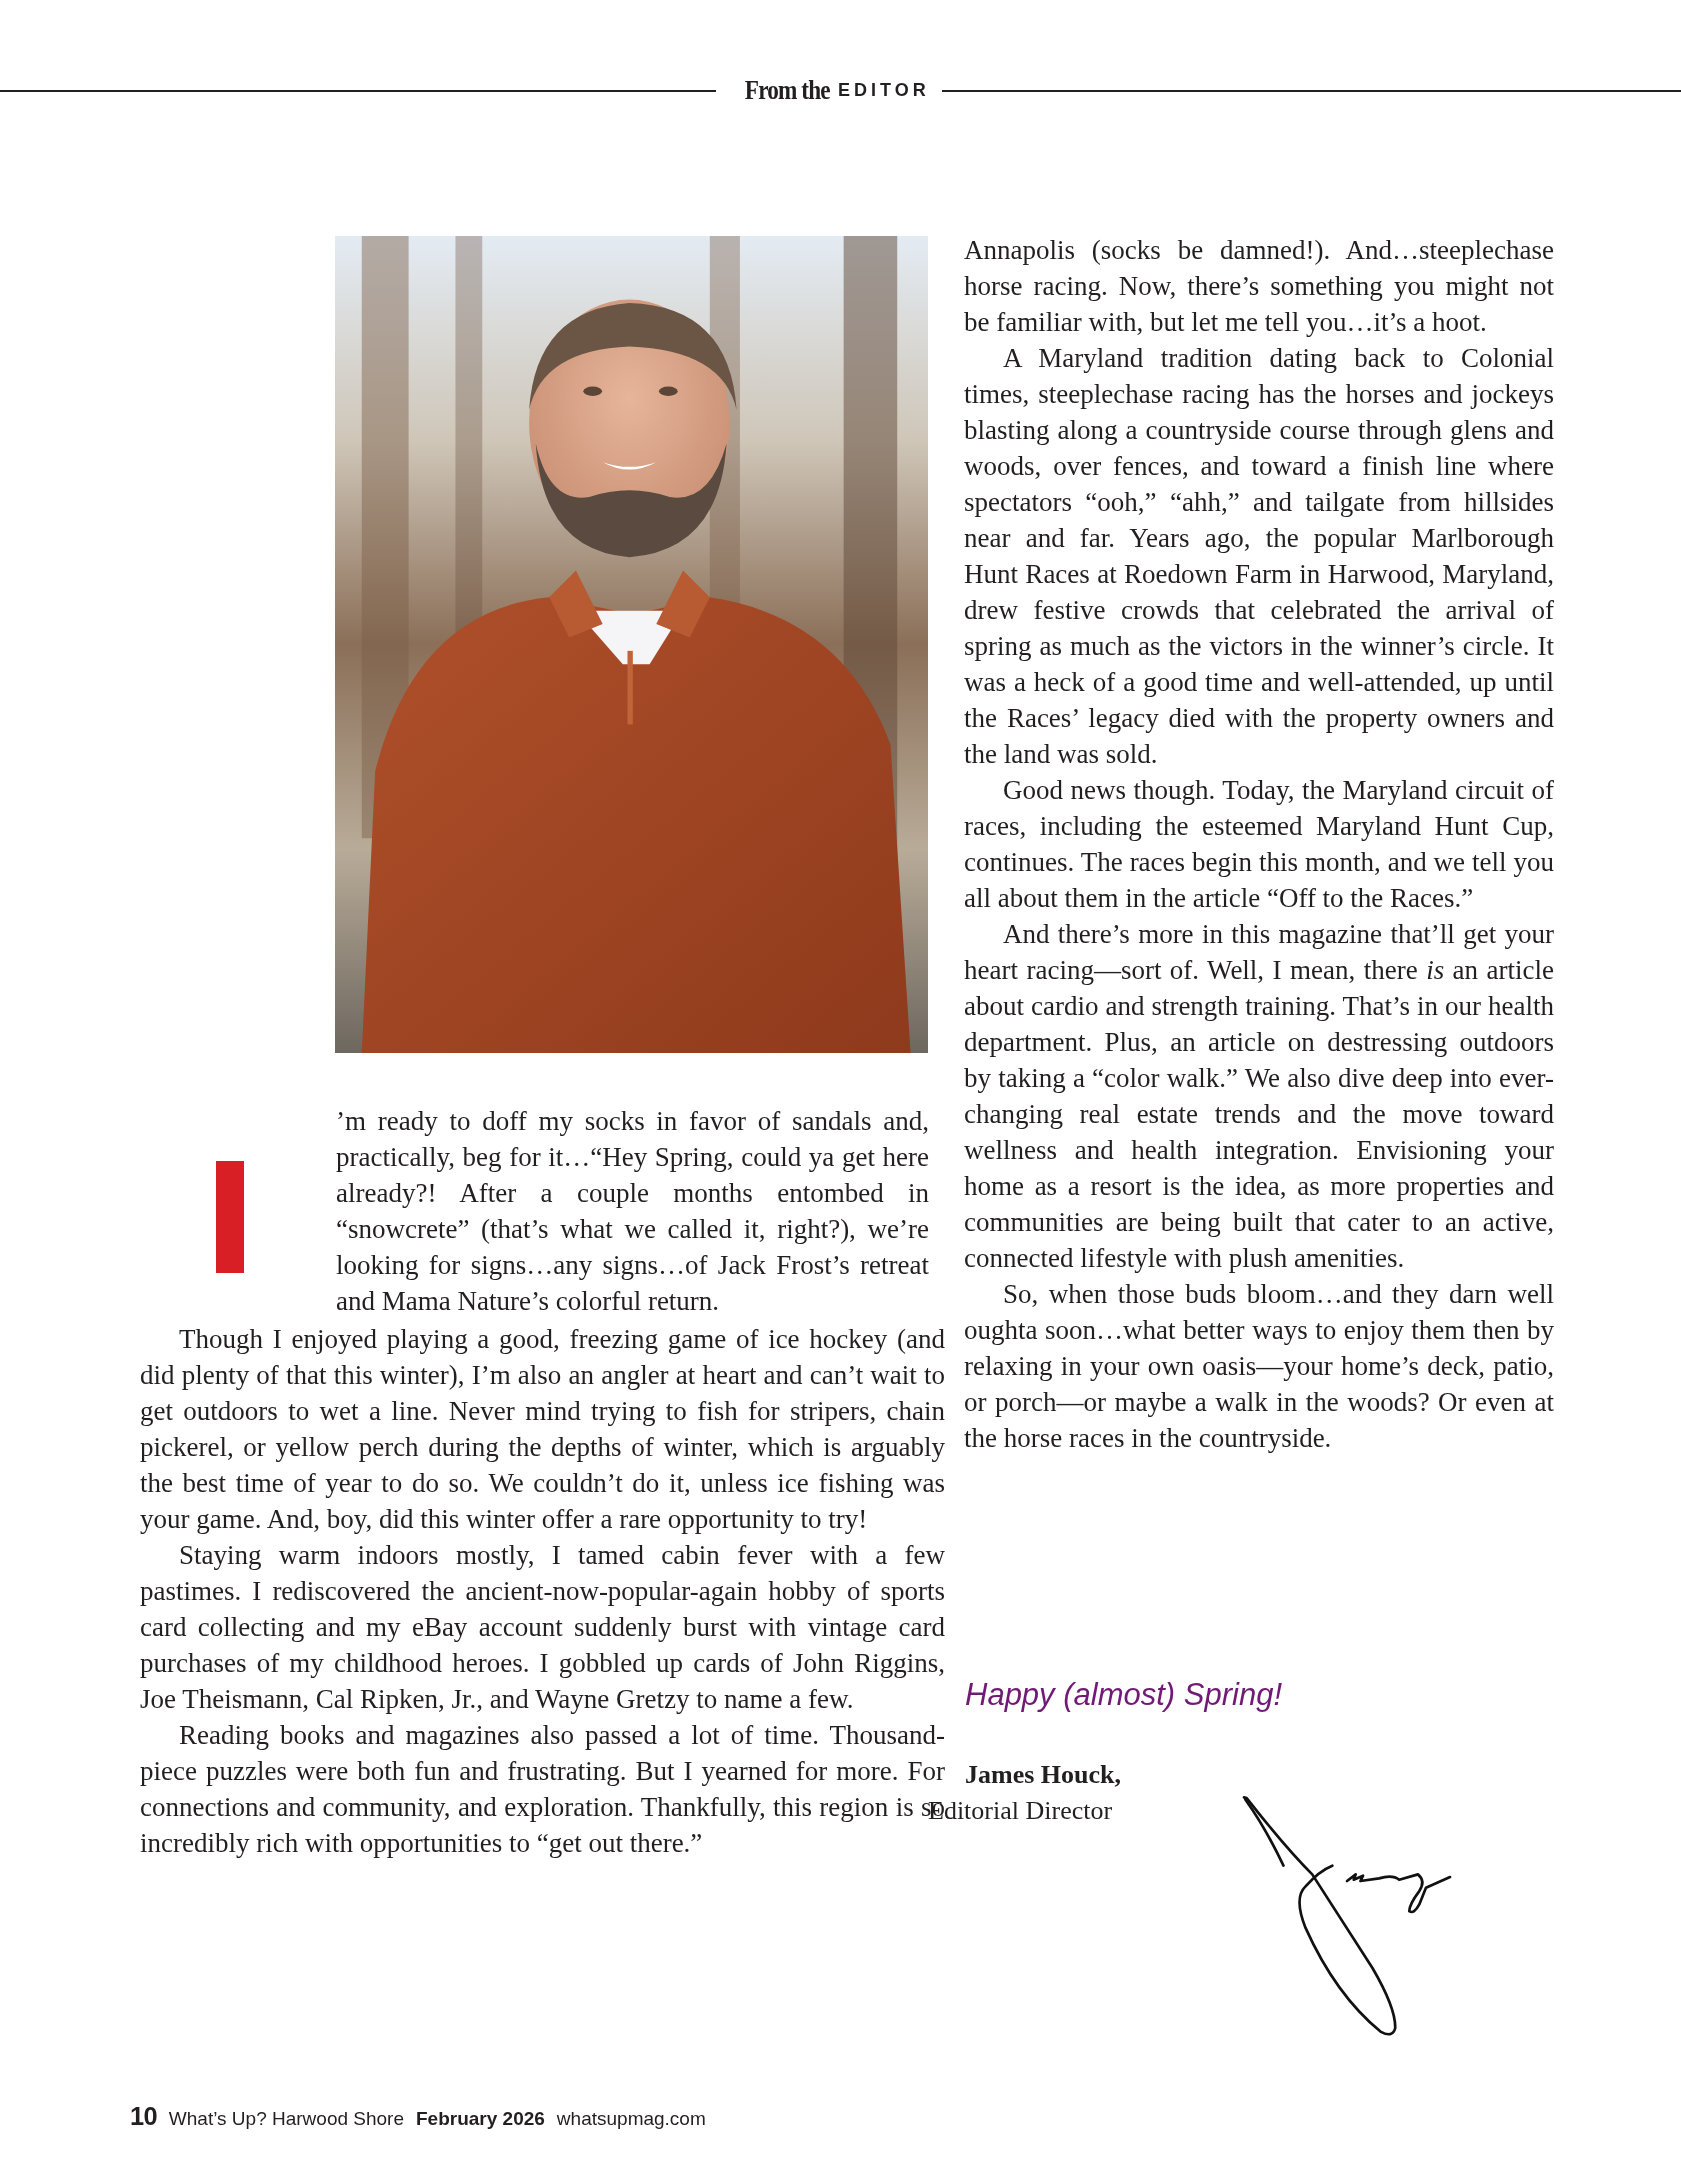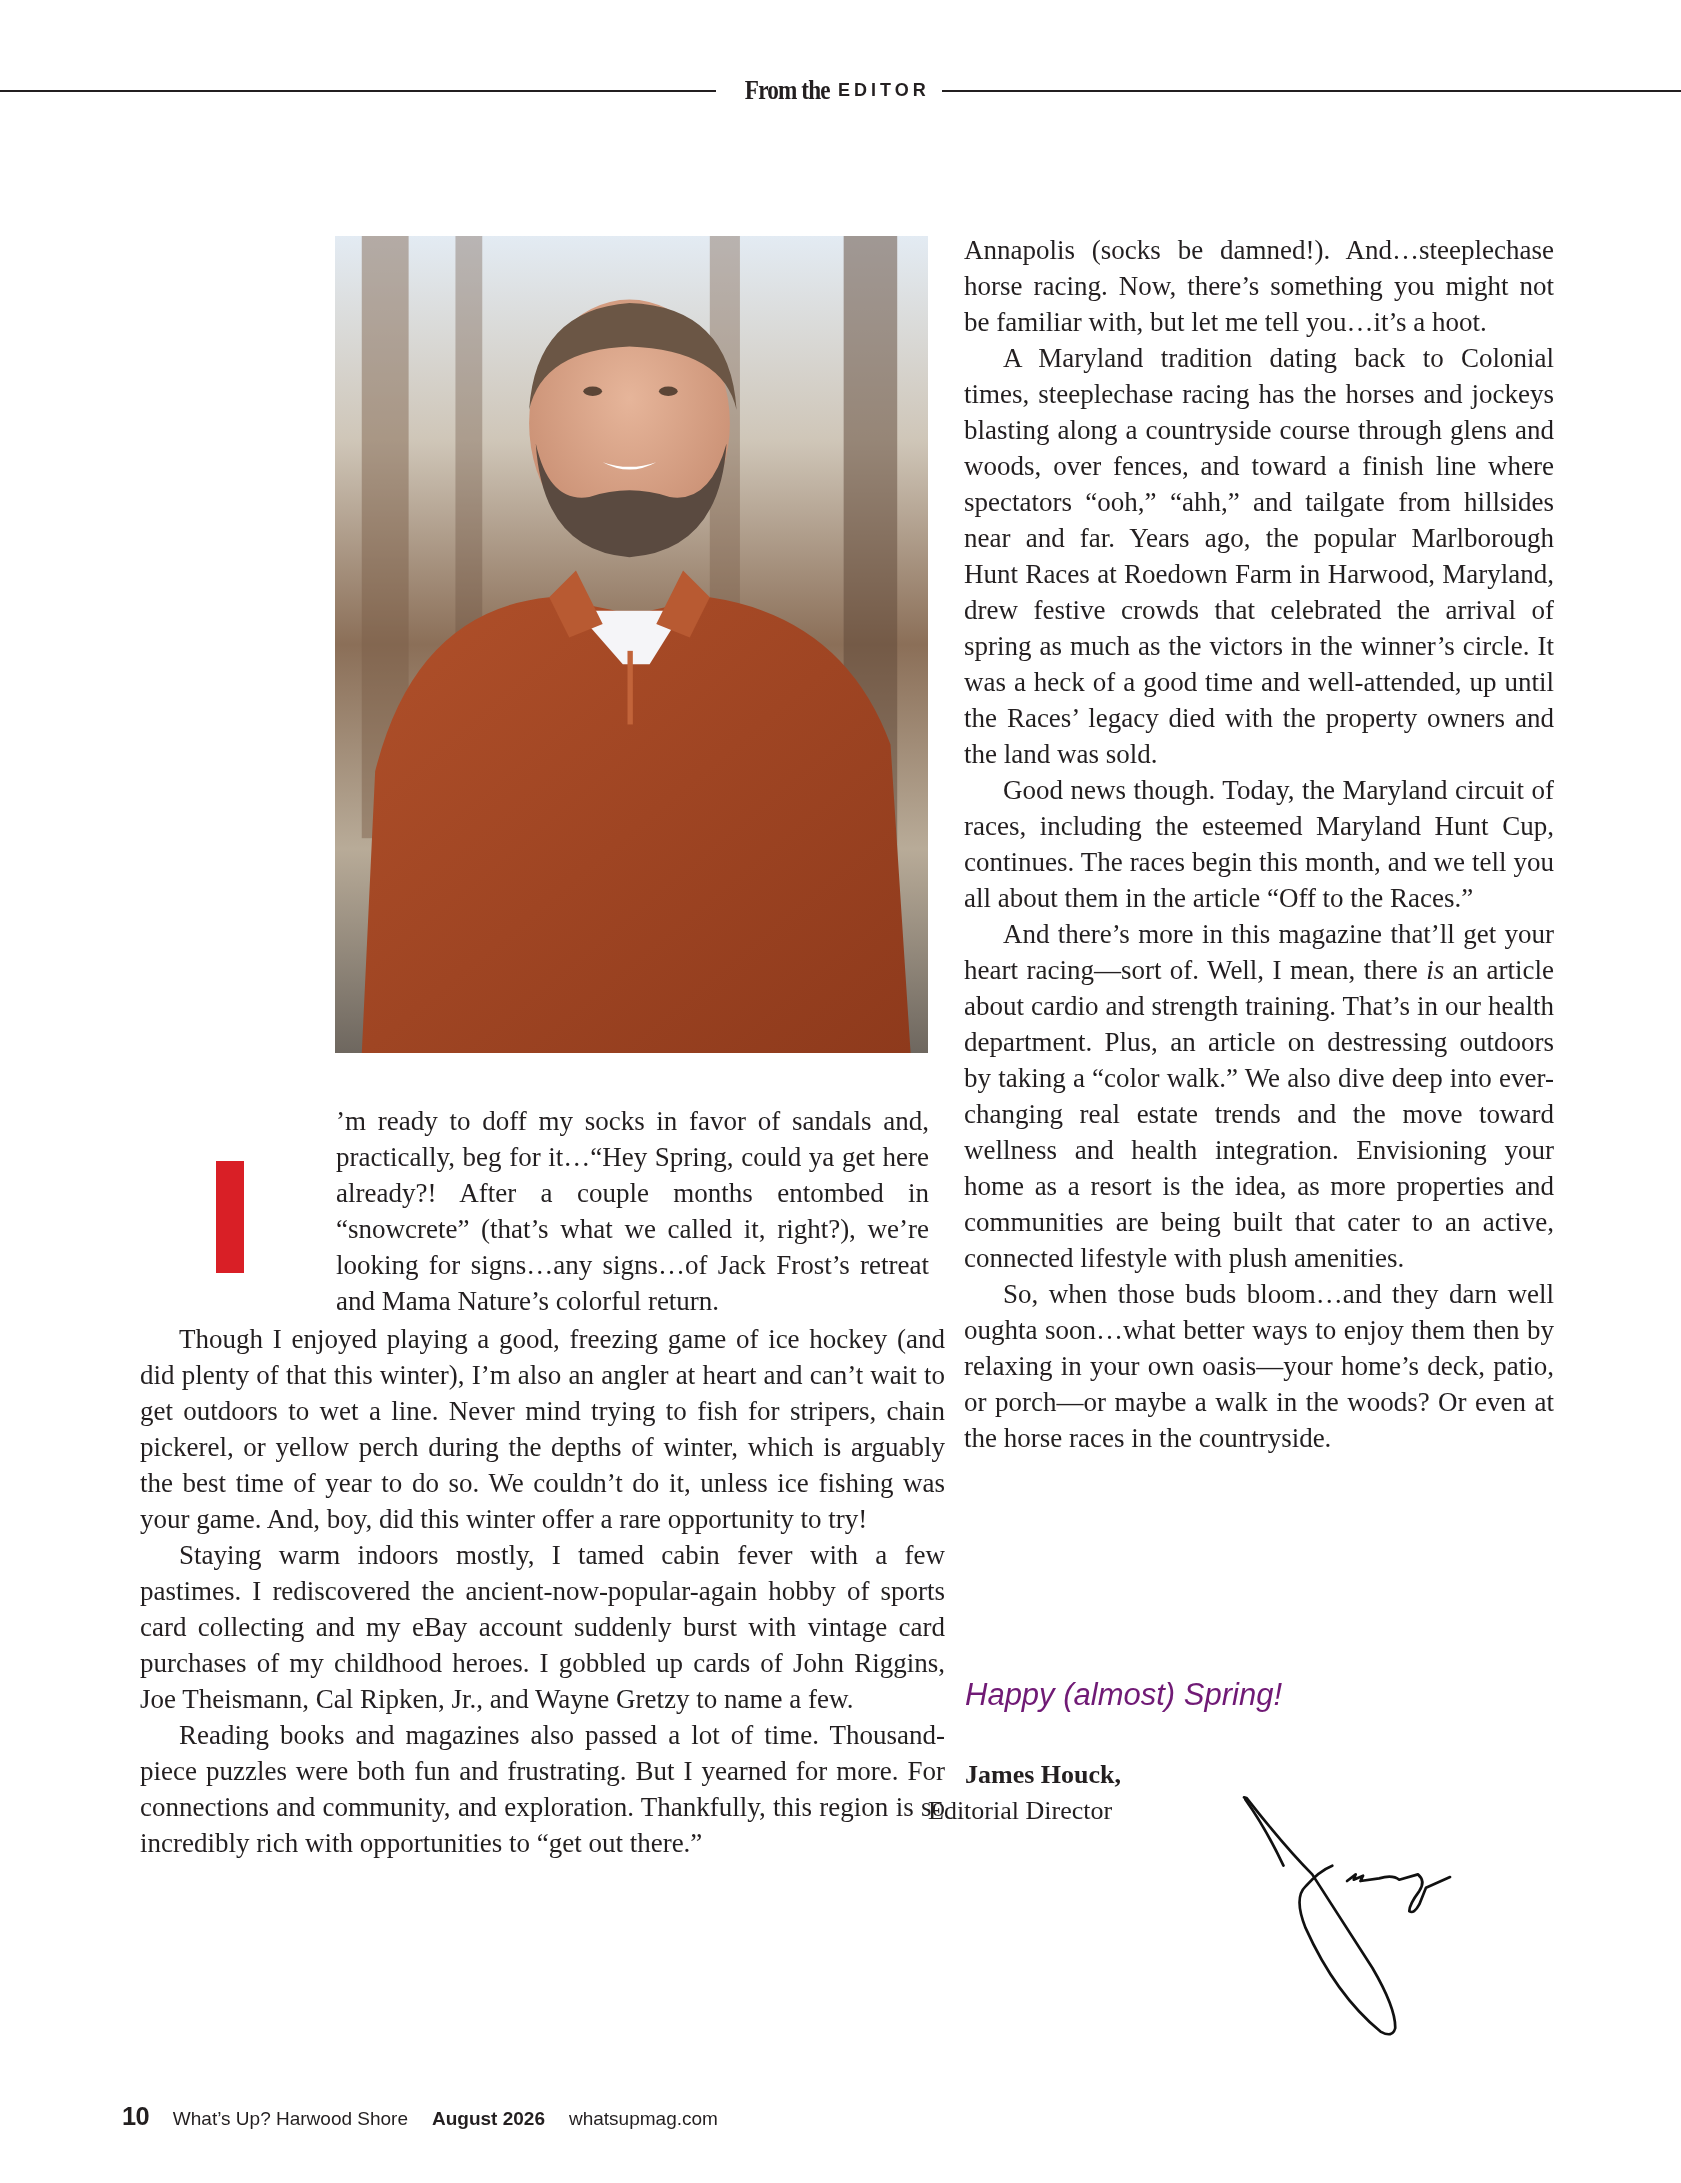--- a/index.html
+++ b/index.html
@@ -52,21 +52,21 @@
   .byline-name {
     position: absolute; left: 965px; top: 1760px; font-weight: bold; font-size: 26px;
   }
   .byline-title {
     position: absolute; left: 928px; top: 1796px; font-size: 26px;
   }
   .signature {
     position: absolute; left: 1205px; top: 1774px; width: 268px; height: 281px;
   }
   .footer {
-    position: absolute; left: 122px; top: 2102px; display: flex; align-items: baseline; gap: 24px;
+    position: absolute; left: 130px; top: 2102px; display: flex; align-items: baseline; gap: 12px;
     font-family: "Liberation Sans", "DejaVu Sans", sans-serif; white-space: nowrap;
   }
   .footer .page { font-weight: bold; font-size: 25.4px; letter-spacing: -0.7px; }
   .footer .pub { font-size: 19px; }
   .footer .issue { font-size: 19px; font-weight: bold; }
   .footer .site { font-size: 19px; }
 </style>
 </head>
 <body>
 
@@ -143,16 +143,16 @@
   <g fill="none" stroke="#111" stroke-width="4" stroke-linecap="round" stroke-linejoin="round">
     <path d="M58 35 L62 36 Q120 110 160 150 L250 290 Q285 350 284 380 Q280 395 262 385 Q195 330 150 230 Q132 185 150 168 Q170 145 190 137"></path>
     <path d="M60 38 Q90 80 117 137"></path>
     <path d="M212 160 L225 150 L222 158 L236 152 L232 160 L260 156 Q280 150 290 158 L318 150 Q330 160 320 175 Q305 195 305 205 Q312 210 320 195 L330 170 L366 154"></path>
   </g>
 </svg>
 
 <div class="footer">
   <span class="page">10</span>
   <span class="pub">What’s Up? Harwood Shore</span>
-  <span class="issue">August 2026</span>
+  <span class="issue">February 2026</span>
   <span class="site">whatsupmag.com</span>
 </div>
 
 
 </body></html>

